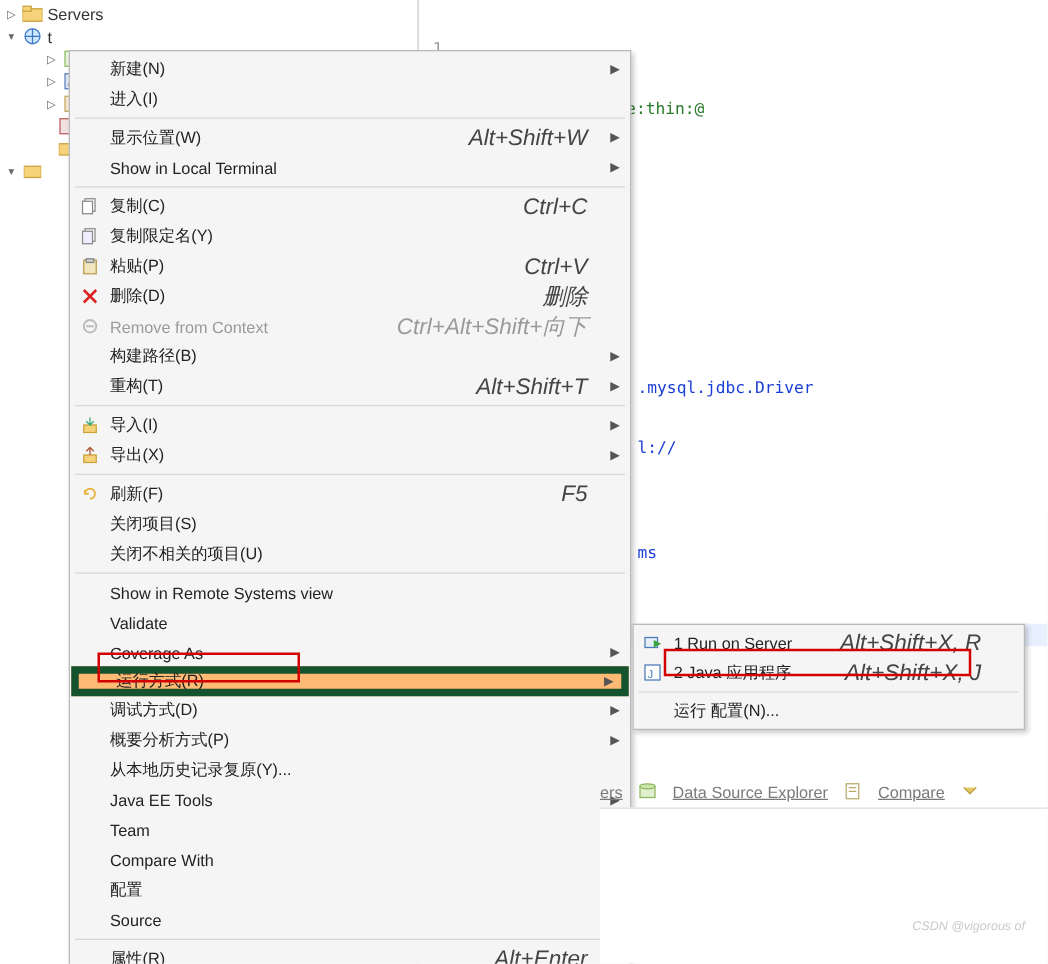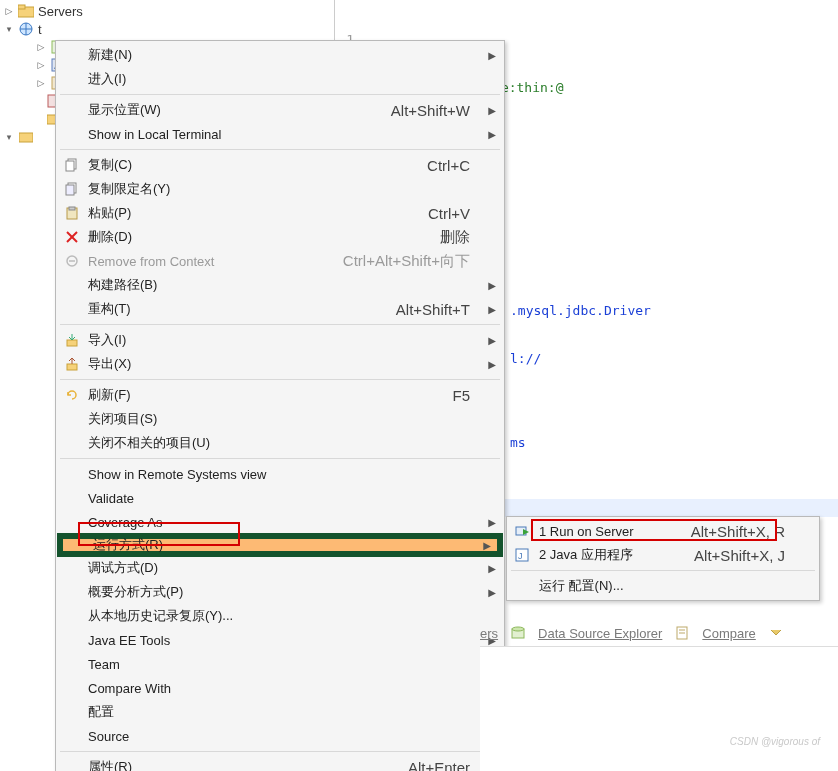--- a/index.html
+++ b/index.html
@@ -94,43 +94,44 @@
 .menu-icon {
   width: 20px; height: 20px;
   display: inline-flex;
   align-items: center; justify-content: center;
   margin-right: 6px;
   flex-shrink: 0;
 }
 .menu-label { flex: 1; }
 .menu-accel {
   color: #444;
-  font-size: 15px;
+  font-size: 18px;
   padding-right: 14px;
+  font-style: italic;
 }
 .menu-item.disabled .menu-accel { color: #9a9a9a; text-align: center; }
 .menu-sub-arrow {
   position: absolute;
   right: 6px;
   color: #555;
   font-size: 10px;
 }
 .menu-sep {
   height: 1px;
   background: #d8d8d8;
   margin: 3px 2px;
 }
 .red-box {
   border: 2px solid #d40000;
   position: absolute;
   pointer-events: none;
 }
 .submenu {
   position: absolute;
-  left: 506px; top: 516px;
+  left: 506px; top: 499px;
   width: 314px;
   background: #f5f5f5;
   border: 1px solid #b9b9b9;
   box-shadow: 2px 2px 4px rgba(0,0,0,.2);
   padding: 2px;
 }
 .views-bar {
   position: absolute;
   left: 480px; top: 620px; right: 6px;
   height: 26px;

